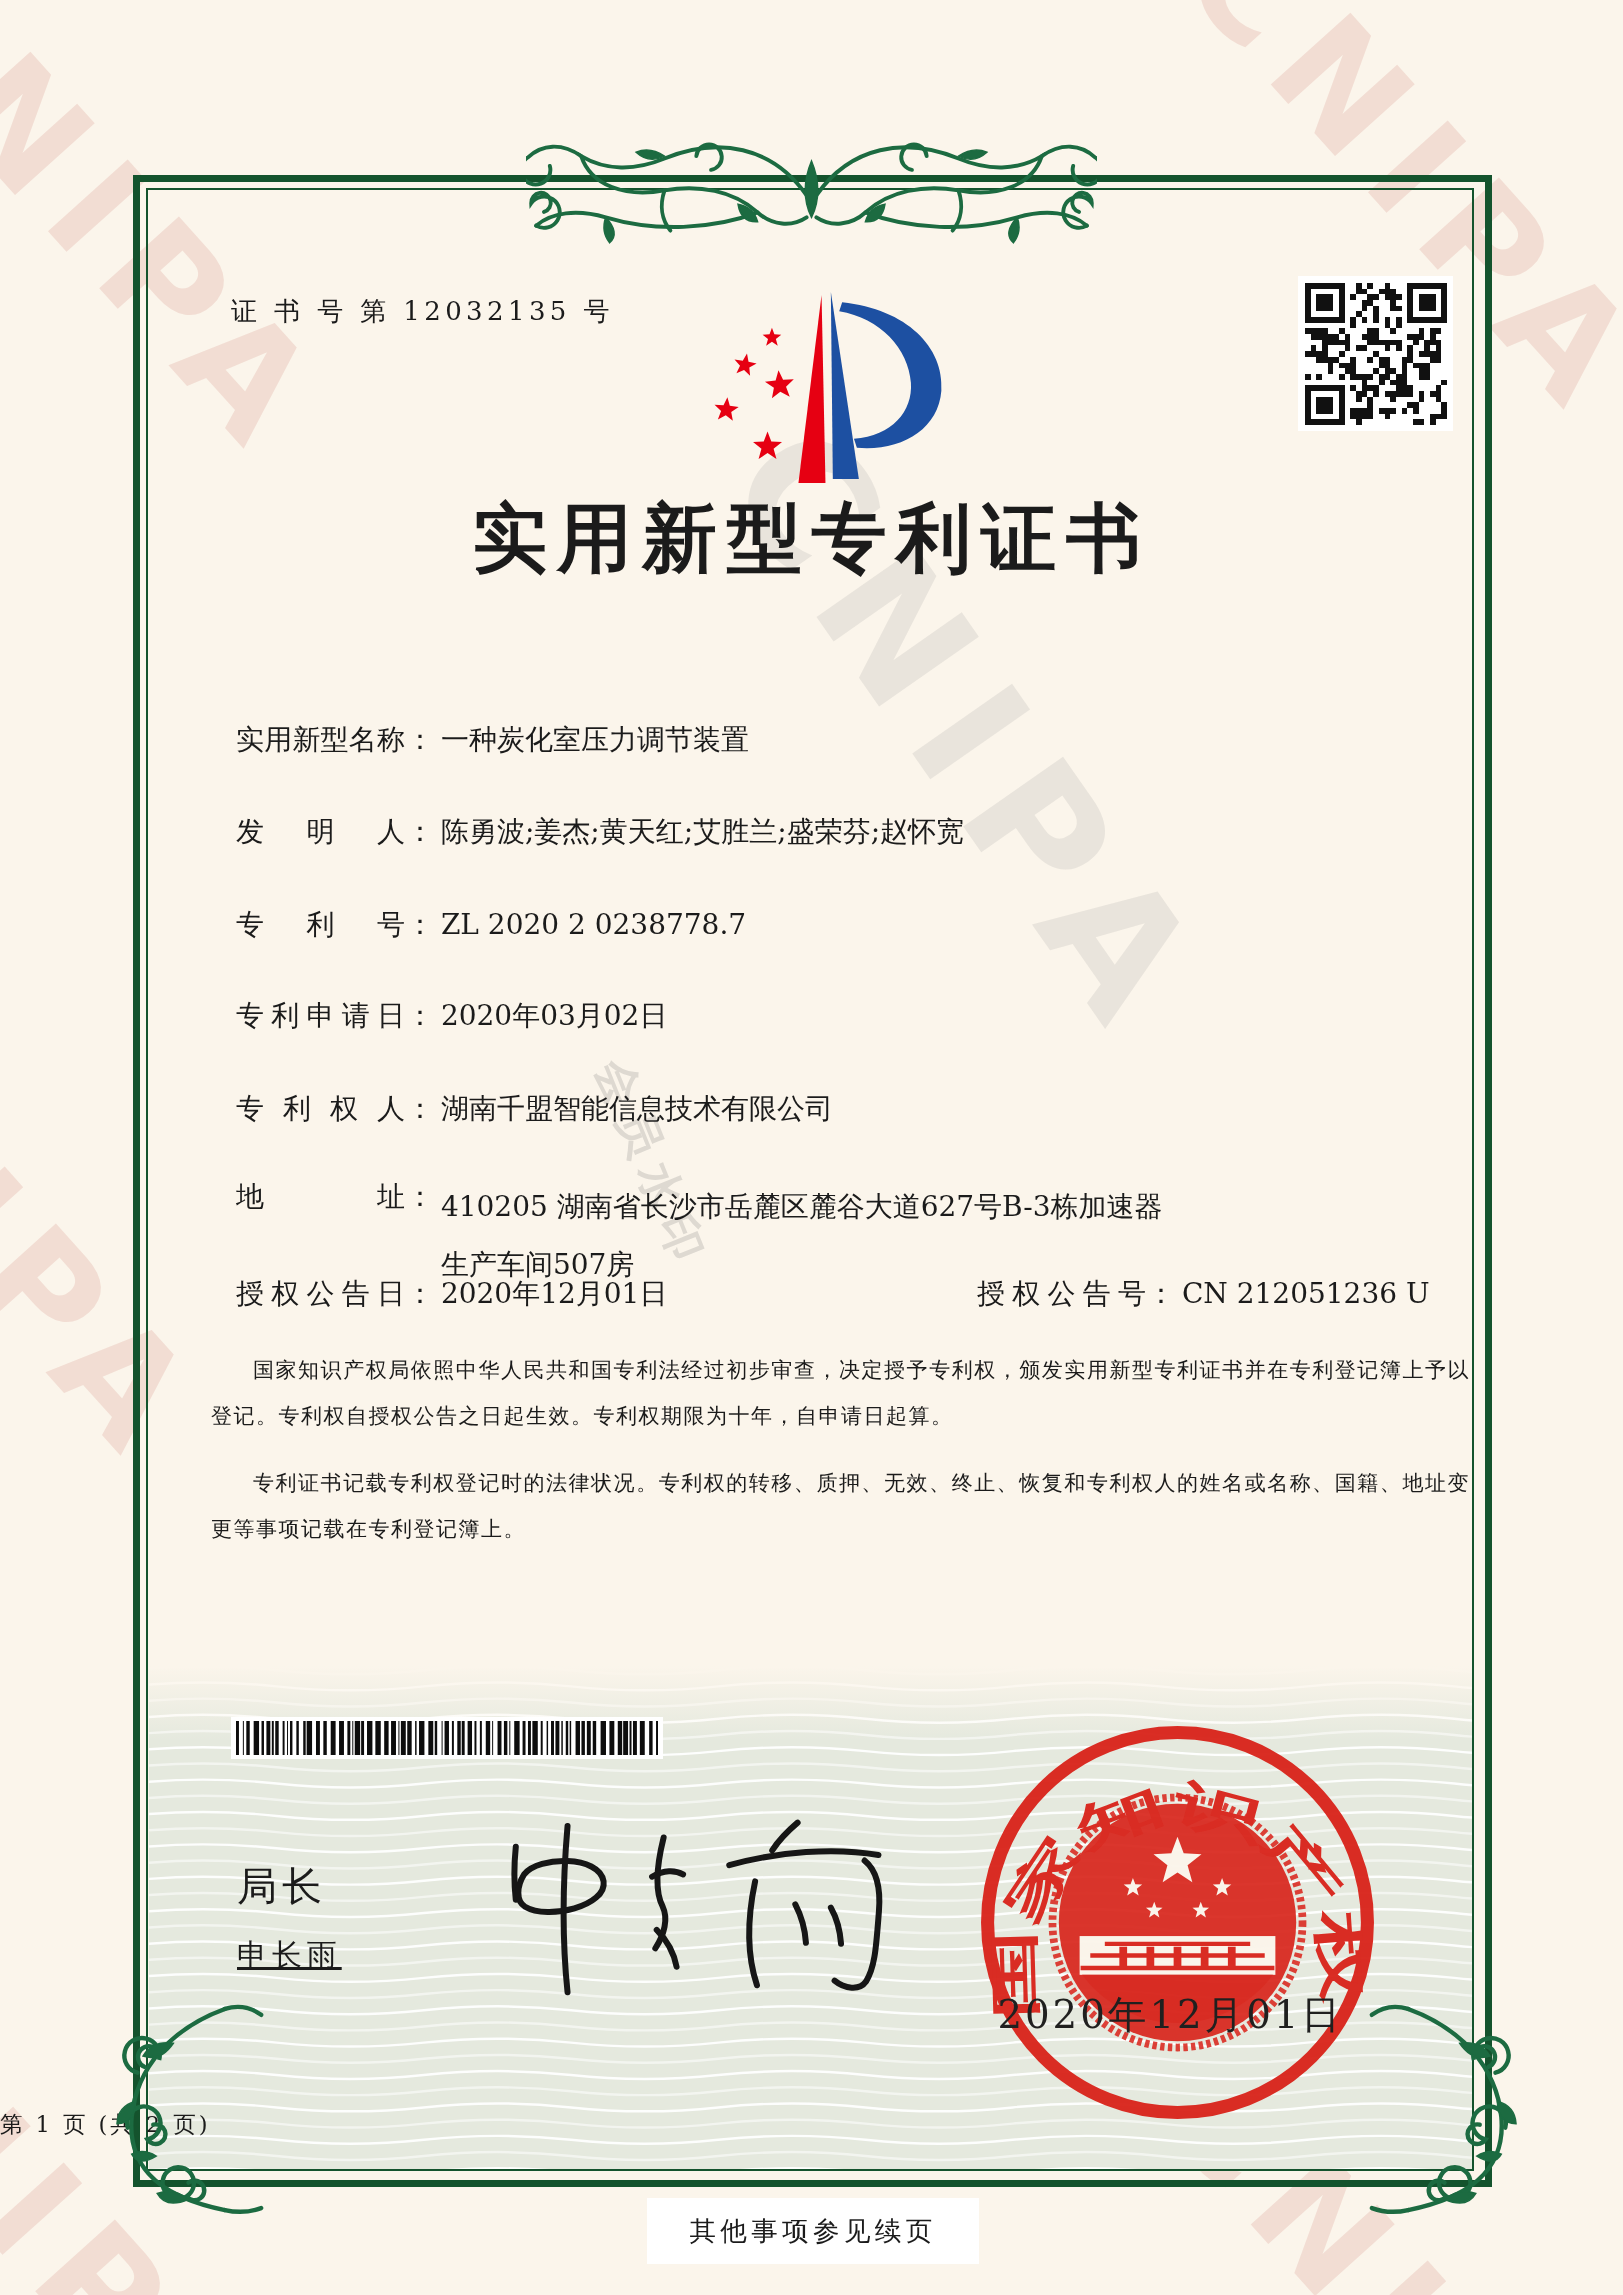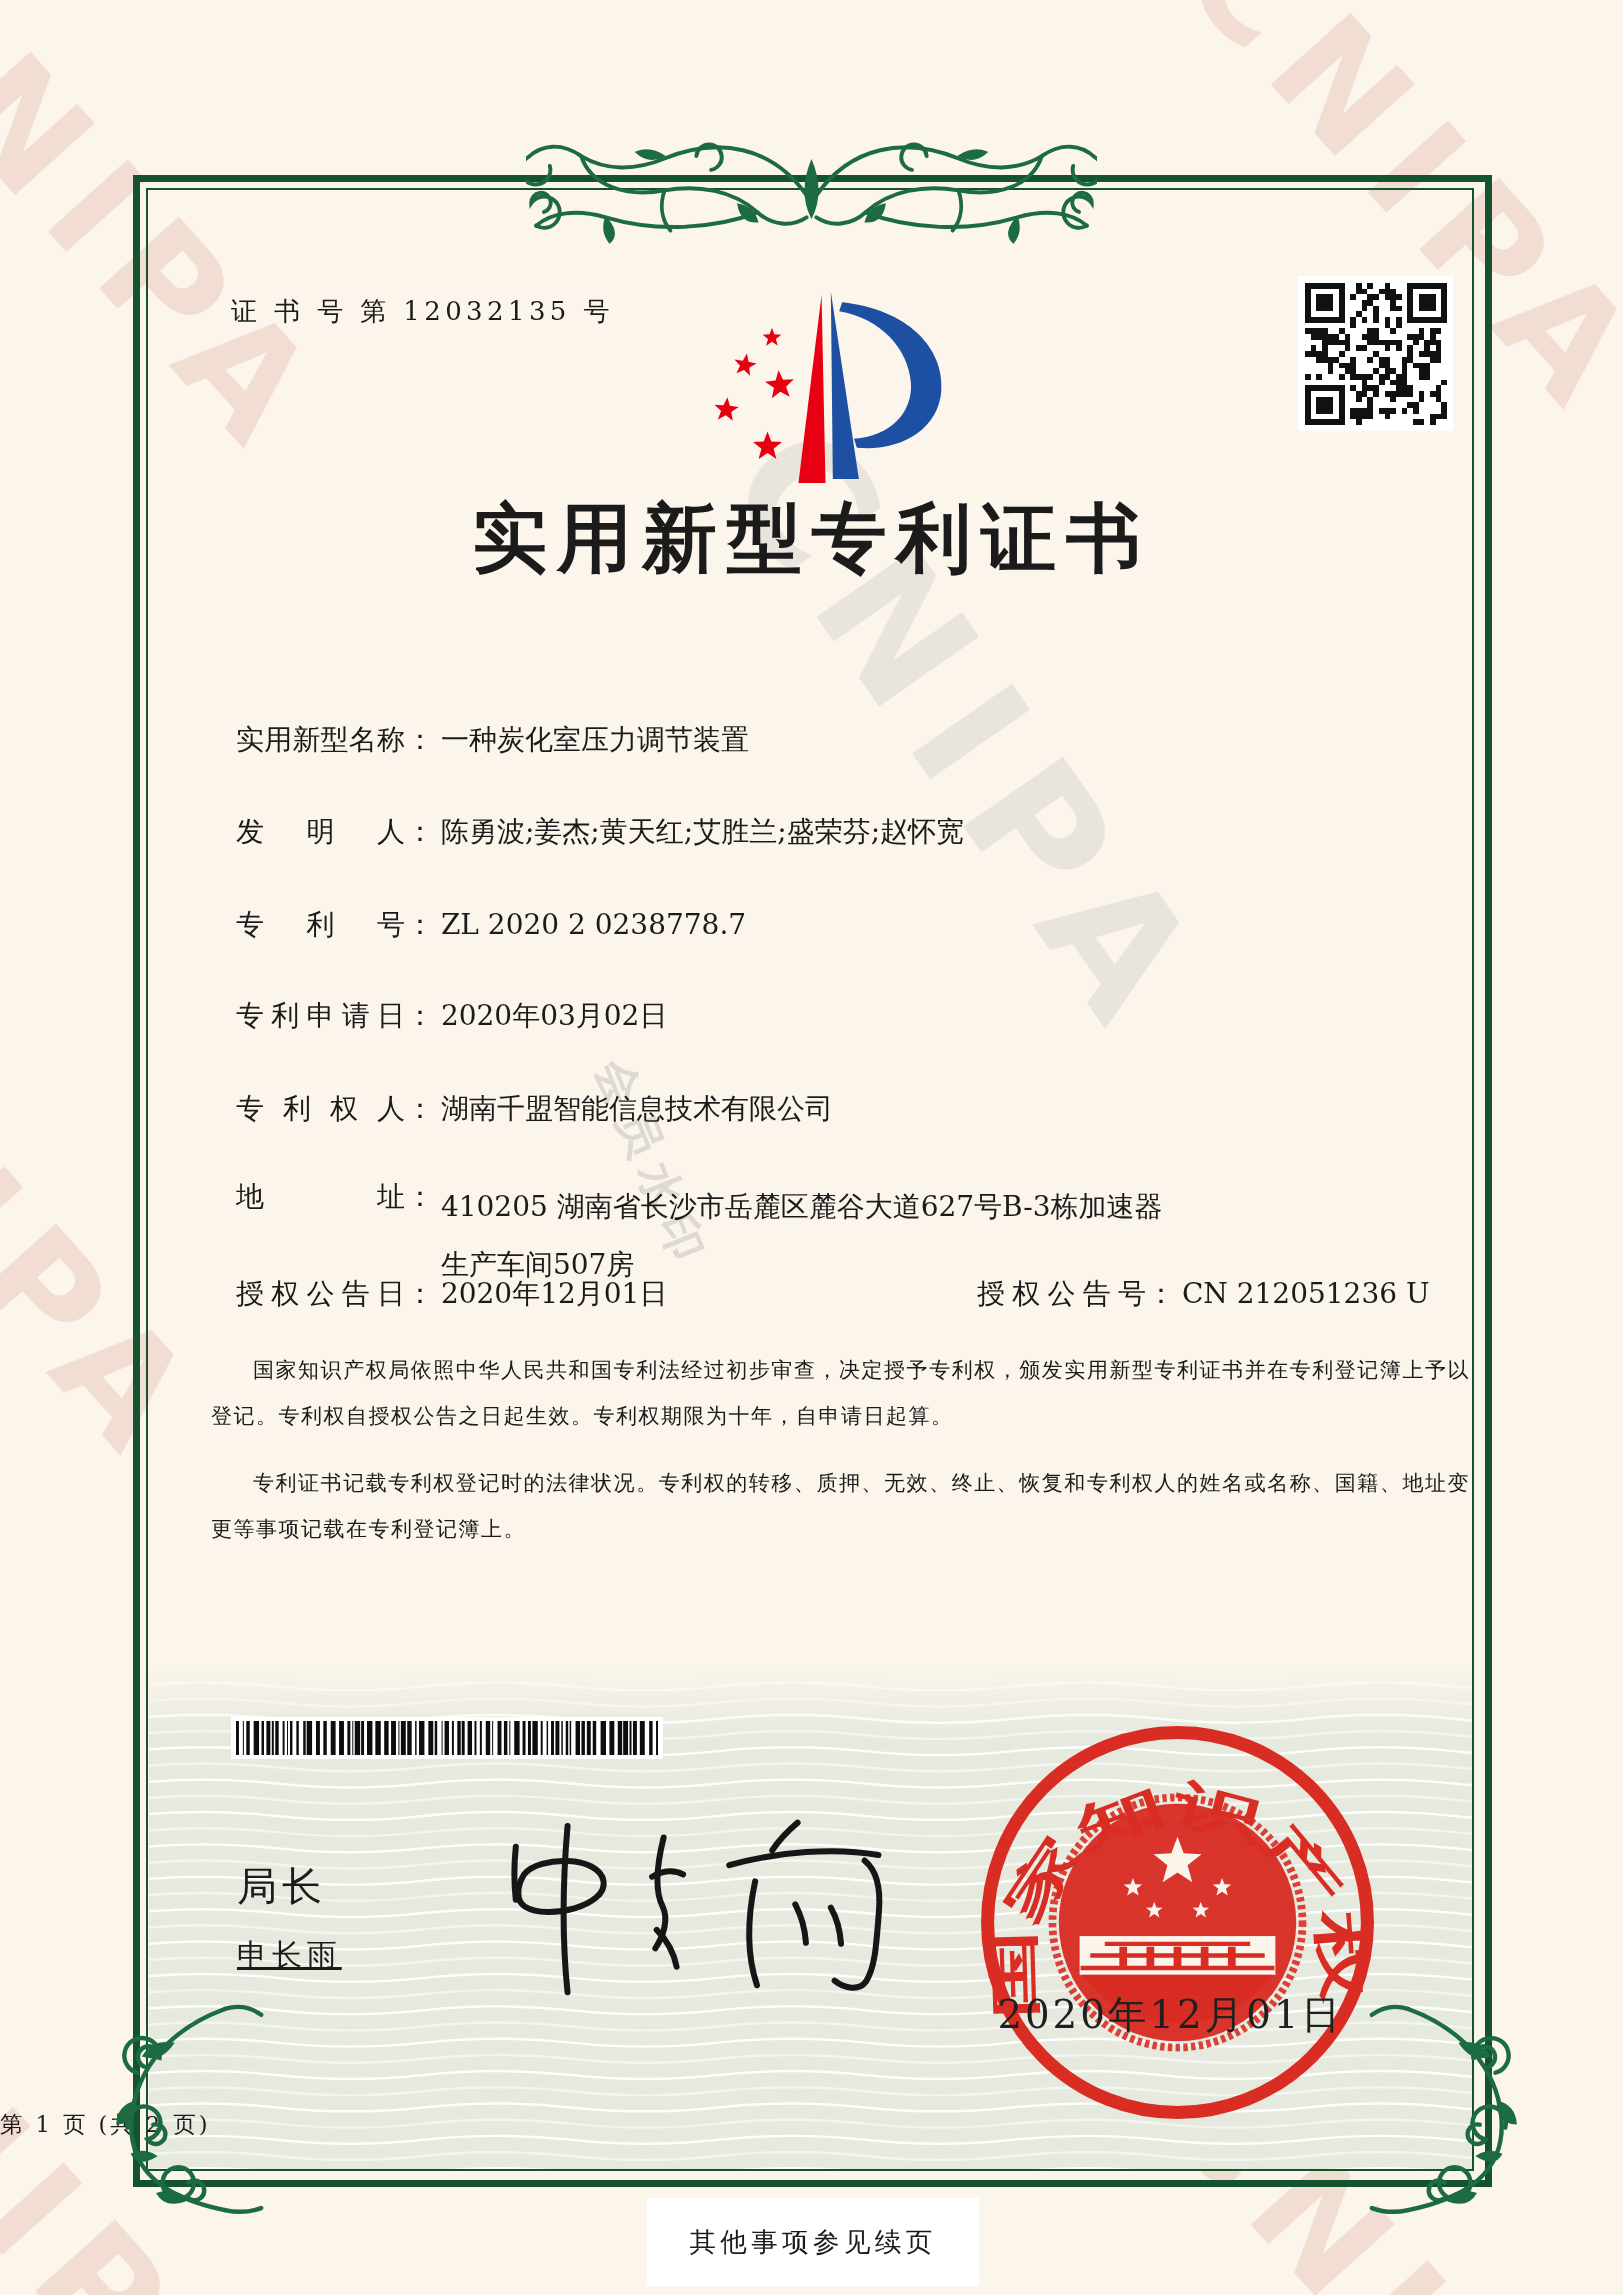--- a/index.html
+++ b/index.html
@@ -57,21 +57,21 @@
   .barcode{left:231px;top:1717px;width:432px;height:42px;background:#fff;z-index:4;
       box-sizing:border-box;padding:3.9px 4.9px;}
   .role{left:237px;top:1859px;font-size:40px;letter-spacing:4.9px;z-index:5;
       font-family:"DejaVu Sans","Liberation Sans",sans-serif;}
   .signername{left:237px;top:1935px;font-size:30px;letter-spacing:4.9px;z-index:5;
       font-family:"DejaVu Sans","Liberation Sans",sans-serif;text-decoration:underline;}
   .sig{left:432px;top:1782px;z-index:5;}
   .seal{left:974px;top:1719px;z-index:4;opacity:.96;}
   .pageinfo{left:0;top:2109px;width:1623px;text-align:left;font-size:22.6px;
       letter-spacing:2.9px;z-index:4;}
-  .notebox{left:647px;top:2198px;width:332px;height:88px;background:#ffffff;z-index:3;
+  .notebox{left:647px;top:2198px;width:332px;height:66px;background:#ffffff;z-index:3;
       display:flex;align-items:center;justify-content:center;}
   .notebox span{font-size:26.5px;letter-spacing:4.4px;}
   
   .orn-top{left:526px;top:112px;z-index:5;}
   .corner-bl{left:63px;top:1999px;z-index:6;}
   .corner-br{left:1364px;top:1999px;z-index:6;transform:scaleX(-1);}
   svg{display:block;}
 </style>
 </head>
 <body>

